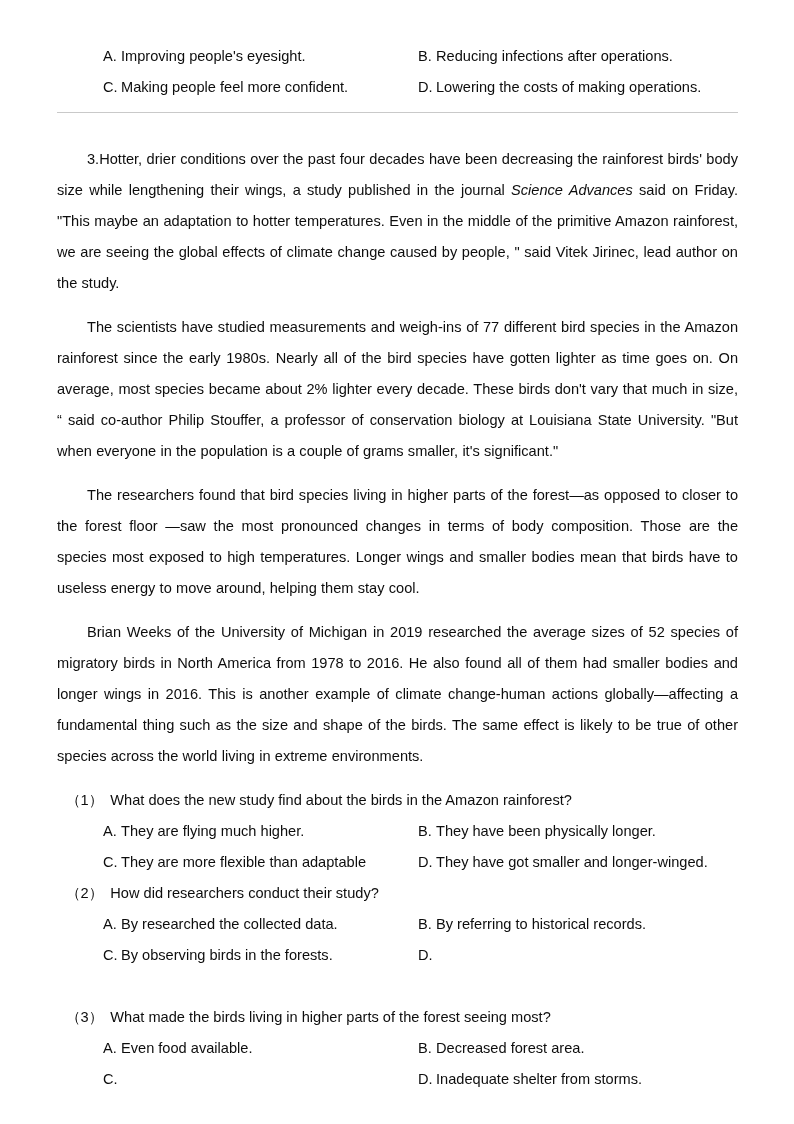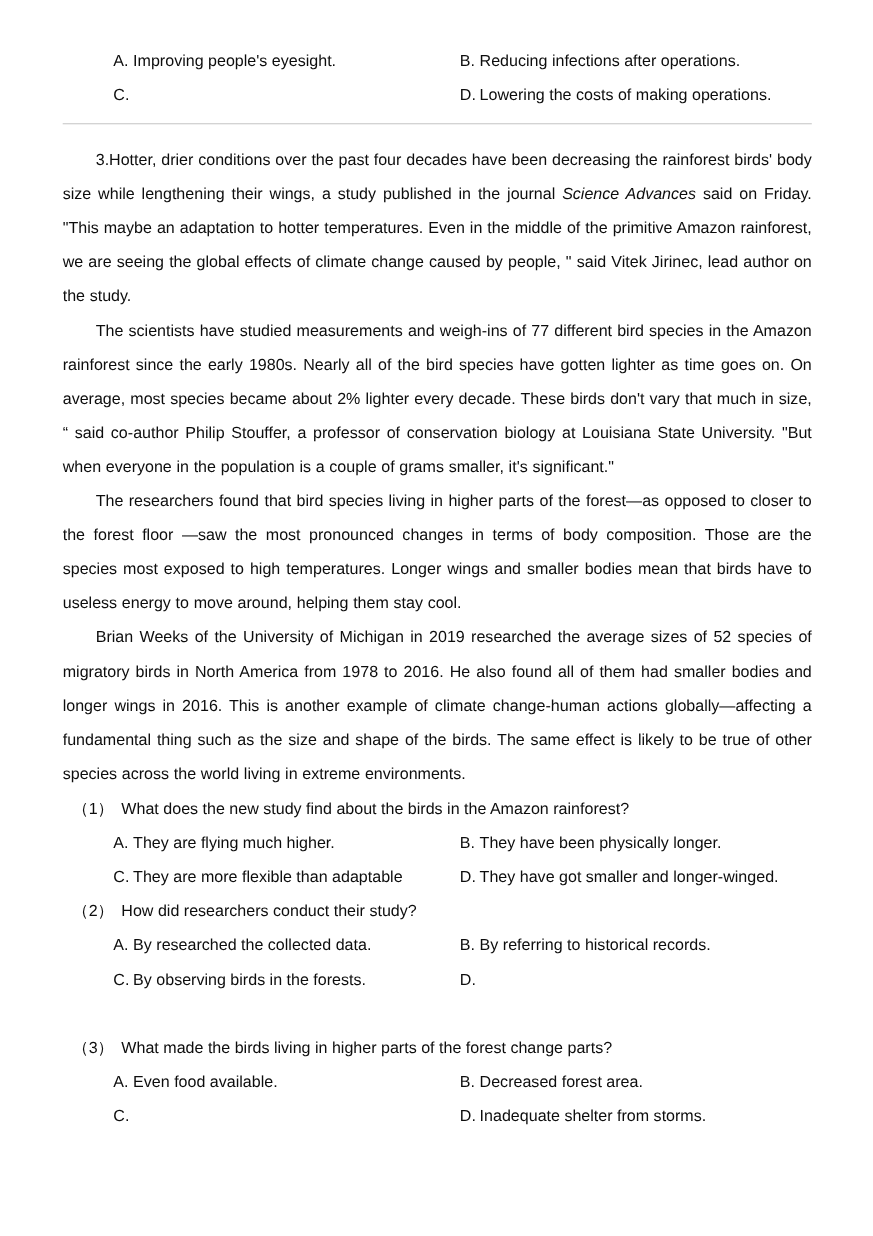--- a/index.html
+++ b/index.html
@@ -64,21 +64,21 @@
     width: 681px;
     height: 1px;
     background: #c9c9c9;
   }
 
   
   .article {
     padding-top: 28px;
   }
   .para {
-    margin: 0;
+    margin: 13px;
     padding: 0;
     font-size: 14.6px;
     line-height: 31px;
     text-align: justify;
     text-justify: inter-word;
     width: 681px;
     margin-left: 57px;
     text-indent: 30px;
     word-spacing: 0.2px;
   }
@@ -132,20 +132,21 @@
       </div>
       <div class="opt-col right">
         <span class="opt-letter">B.</span>
         <span class="opt-text">Reducing infections after operations.</span>
       </div>
     </div>
 
     <div class="opt-row">
       <div class="opt-col left">
         <span class="opt-letter">C.</span>
+        <span class="opt-text">Making people feel more confident.</span>
       </div>
       <div class="opt-col right">
         <span class="opt-letter">D.</span>
         <span class="opt-text">Lowering the costs of making operations.</span>
       </div>
     </div>
 
   </div>
 
   <div class="divider"></div>
@@ -209,21 +210,21 @@
           </div>
           <div class="opt-col right">
             <span class="opt-letter">D.</span>
           </div>
         </div>
       </div>
     </div>
 
     <div class="question-block">
       <div class="q-stem">
-        <span class="q-num">（3）</span><span>What made the birds living in higher parts of the forest change parts?</span>
+        <span class="q-num">（3）</span><span>What made the birds living in higher parts of the forest seeing most?</span>
       </div>
       <div class="q-opts">
         <div class="opt-row">
           <div class="opt-col left">
             <span class="opt-letter">A.</span>
             <span class="opt-text">Even food available.</span>
           </div>
           <div class="opt-col right">
             <span class="opt-letter">B.</span>
             <span class="opt-text">Decreased forest area.</span>

